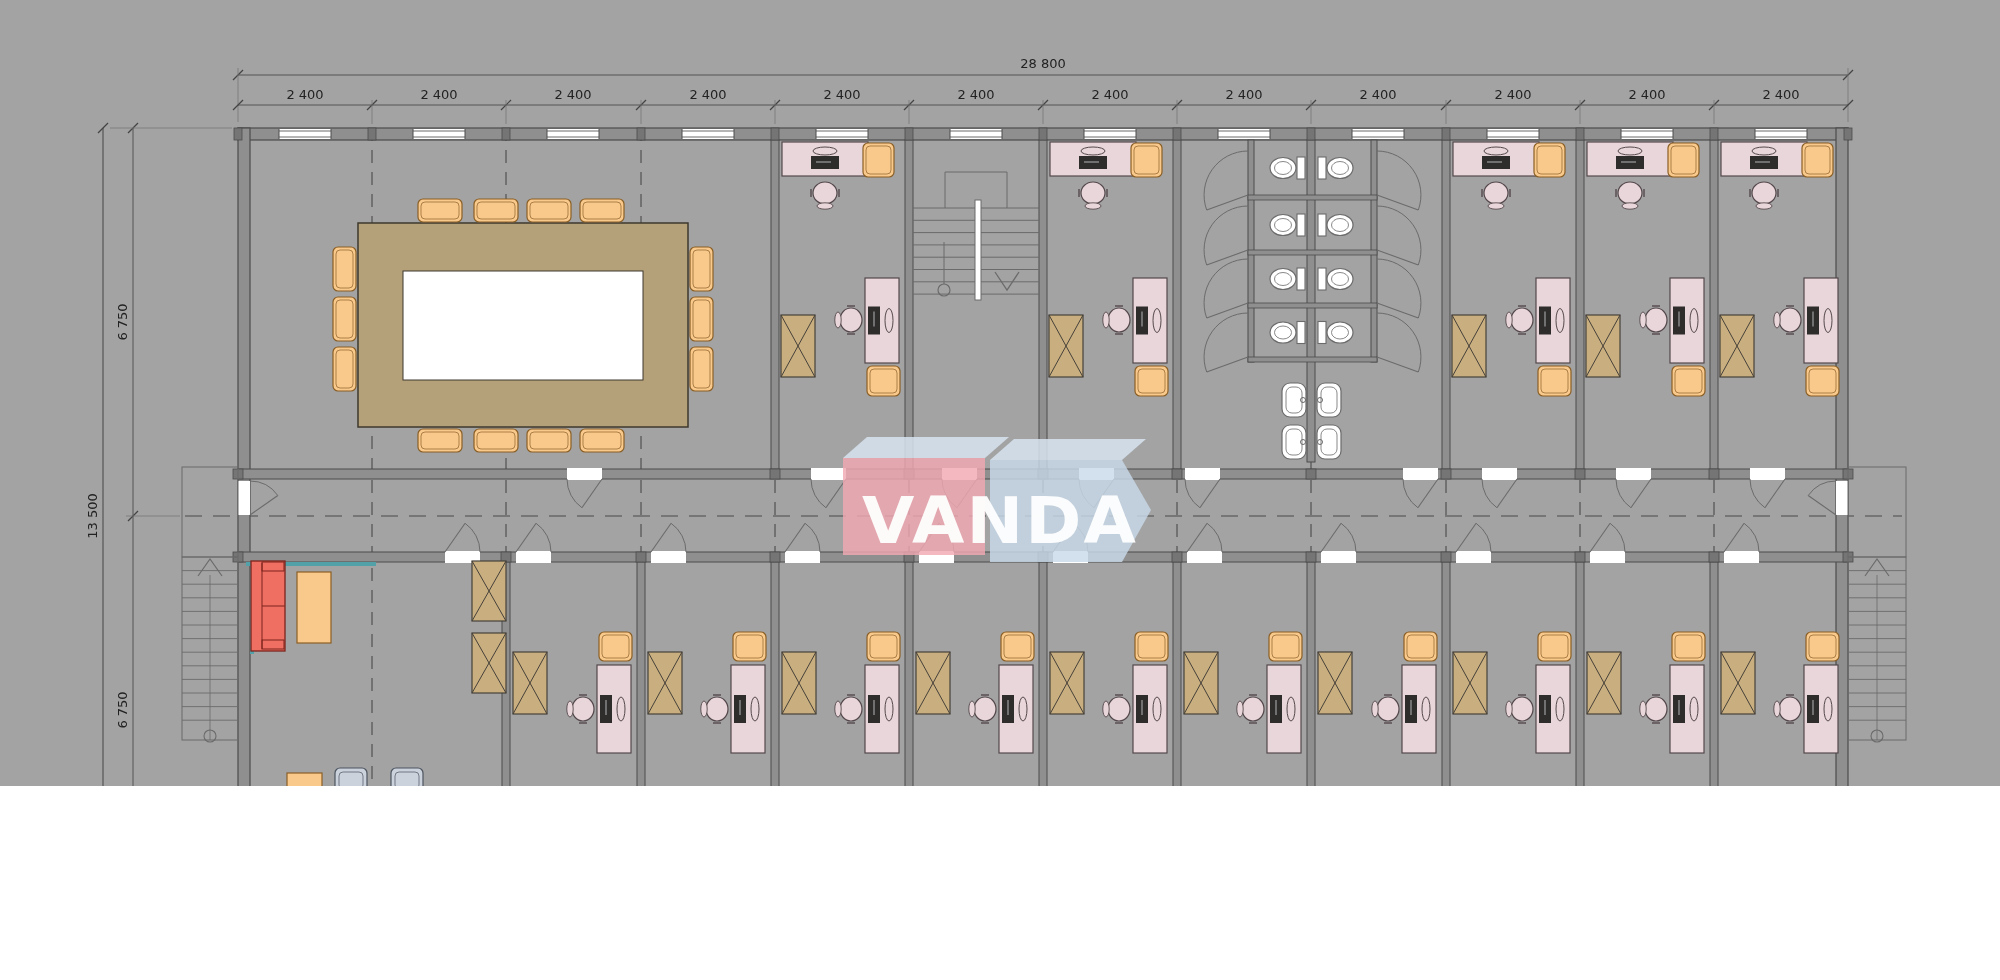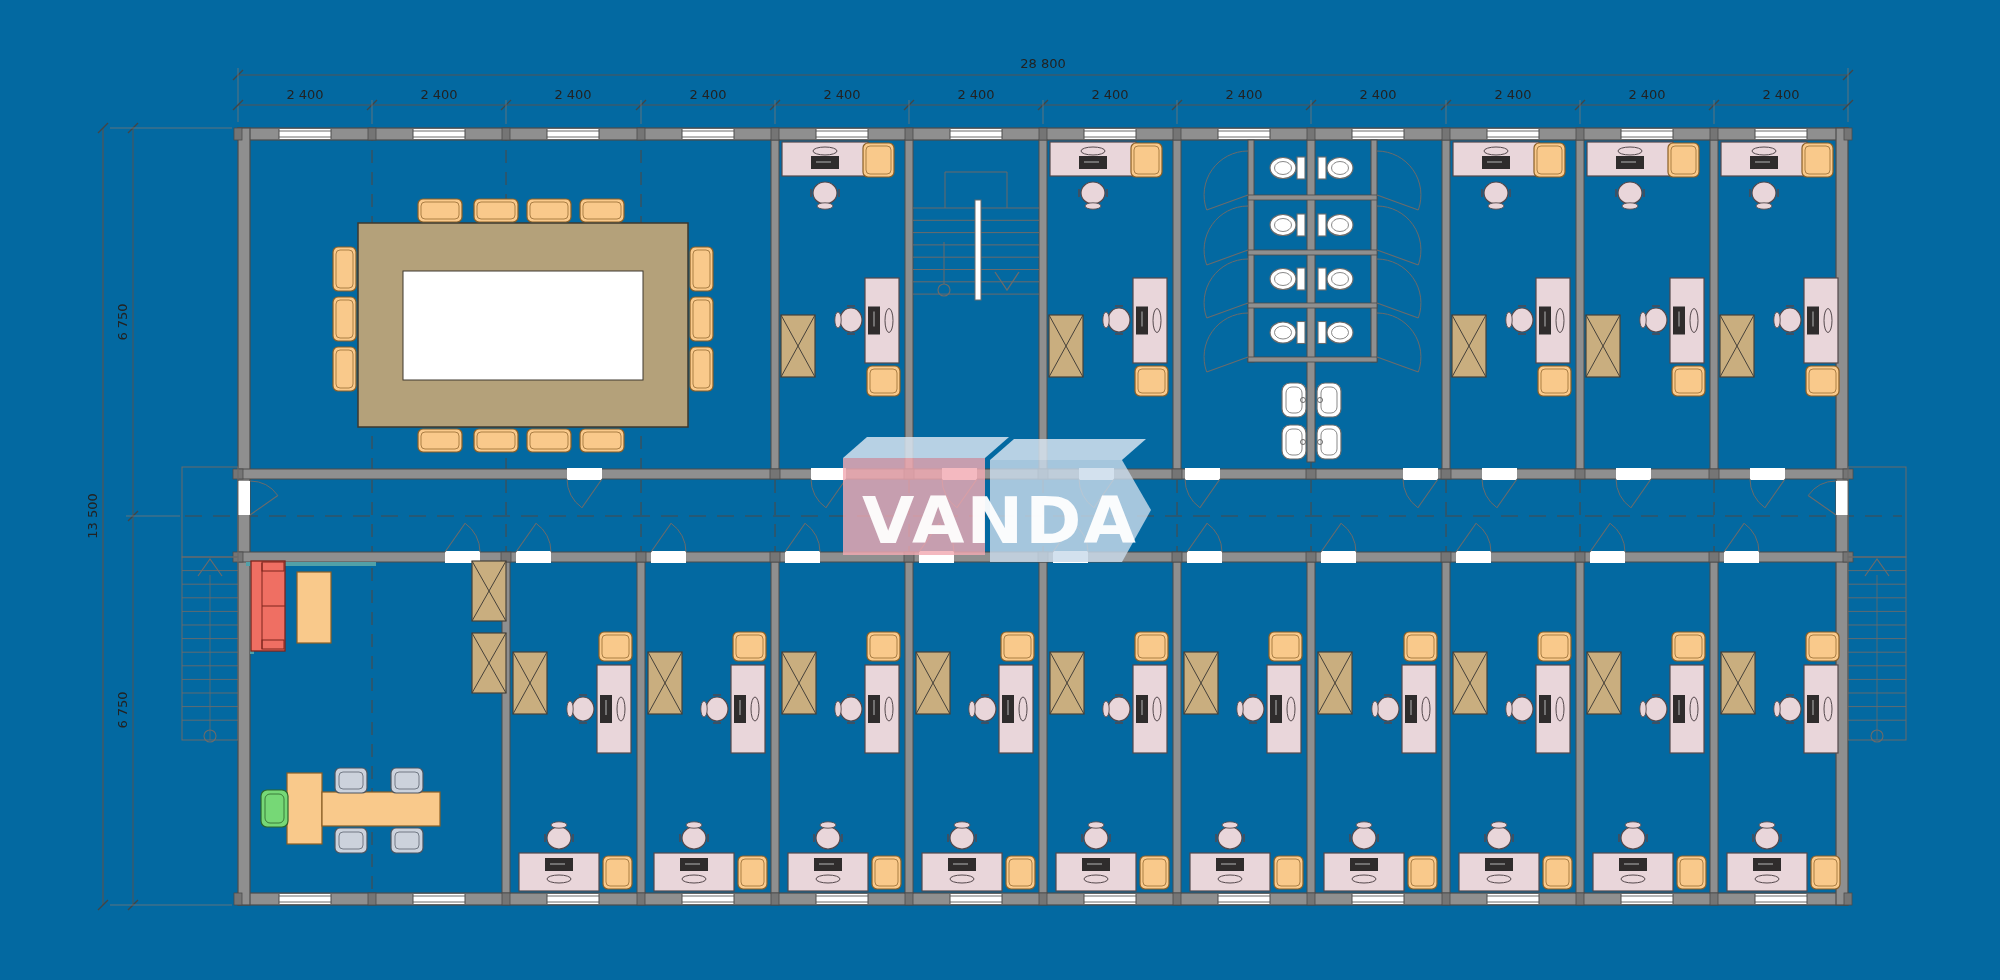--- a/index.html
+++ b/index.html
@@ -1,16 +1,16 @@
 <!DOCTYPE html>
 <html><head>
 <meta charset="utf-8">
 <style>
   html,body{margin:0;padding:0;background:#ffffff;}
-  .page{position:relative;width:2000px;height:980px;background:#0369a1;overflow:hidden;
+  .page{position:relative;width:2000px;height:786px;background:#a3a3a3;overflow:hidden;
         font-family:"DejaVu Sans",sans-serif;}
   svg{position:absolute;left:0;top:0;}
   text{font-family:"DejaVu Sans",sans-serif;}
   .dim-label{font-size:13px;fill:#222;}
   .wm-text{font-size:64px;font-weight:bold;fill:#ffffff;opacity:.95;letter-spacing:2px;}
 </style>
 </head>
 <body>
 
 <div class="page">

